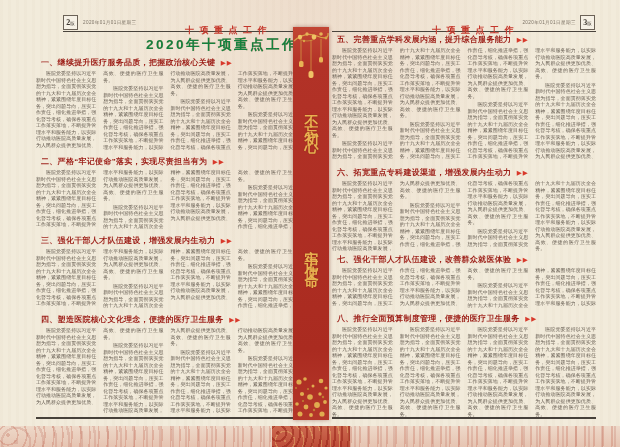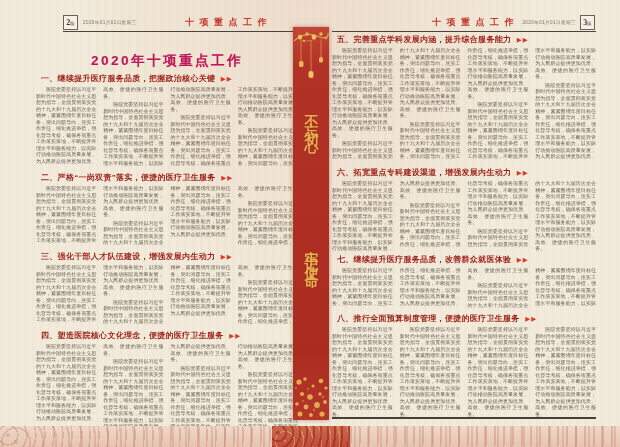--- a/index.html
+++ b/index.html
@@ -38,30 +38,30 @@
   .page-box{
     width:13px;height:13px;border:1px solid #6b6257;background:#f6f1e6;
     display:flex;align-items:center;justify-content:center;flex:0 0 auto;
     color:#3e3830;line-height:1;
   }
   .page-box .num{font-size:8px;font-weight:bold;font-family:"Liberation Serif","DejaVu Serif",serif;}
   .page-box .ban{font-size:4.5px;margin-top:3px;}
   .date{font-size:4.6px;color:#7b7164;letter-spacing:.4px;white-space:nowrap;}
   .page-left .date{margin-left:5px;}
   .masthead{
-    position:absolute;top:0;height:17px;line-height:17px;
+    position:absolute;top:8px;height:17px;line-height:17px;
     color:#c5372b;font-weight:bold;font-size:9px;letter-spacing:5.5px;white-space:nowrap;
   }
   .page-left .masthead{left:122px;}
   .page-right .masthead{left:100px;}
   .page-right .header-right{position:absolute;right:1px;top:1px;display:flex;align-items:center;gap:4px;}
   
   .main-title{
-    height:21px;line-height:21px;margin-top:18px;text-align:center;
-    color:#be185d;font-size:13.5px;font-weight:bold;letter-spacing:2.5px;white-space:nowrap;
+    height:21px;line-height:21px;margin-top:2px;text-align:right;
+    color:#15803d;font-size:13.5px;font-weight:bold;letter-spacing:2.5px;white-space:nowrap;
     text-shadow:.4px .4px 0 rgba(216,57,43,.35);
   }
   
   .sec-head{
     height:11px;line-height:11px;margin:2px 0;padding-left:5px;
     color:#9d1f18;font-size:8px;font-weight:bold;letter-spacing:.3px;white-space:nowrap;
   }
   .sec-head .arrows{color:#d8392b;font-size:6.5px;letter-spacing:1px;margin-left:3px;}
   .sec-body{
     column-count:4;column-gap:7px;overflow:hidden;
@@ -105,21 +105,21 @@
     <span class="arrows">▶▶</span>
   </div>
   <div class="sec-body" style="height:84px">
       <p>医院党委坚持以习近平新时代中国特色社会主义思想为指导，全面贯彻落实党的十九大和十九届历次全会精神，紧紧围绕年度目标任务，突出问题导向，压实工作责任，细化推进举措，强化督导考核，确保各项重点工作落实落地，不断提升管理水平和服务能力，以实际行动推动医院高质量发展，为人民群众提供更加优质、高效、便捷的医疗卫生服务。</p>
       <p>医院党委坚持以习近平新时代中国特色社会主义思想为指导，全面贯彻落实党的十九大和十九届历次全会精神，紧紧围绕年度目标任务，突出问题导向，压实工作责任，细化推进举措，强化督导考核，确保各项重点工作落实落地，不断提升管理水平和服务能力，以实际行动推动医院高质量发展，为人民群众提供更加优质、高效、便捷的医疗卫生服务。</p>
       <p>医院党委坚持以习近平新时代中国特色社会主义思想为指导，全面贯彻落实党的十九大和十九届历次全会精神，紧紧围绕年度目标任务，突出问题导向，压实工作责任，细化推进举措，强化督导考核，确保各项重点工作落实落地，不断提升管理水平和服务能力，以实际行动推动医院高质量发展，为人民群众提供更加优质、高效、便捷的医疗卫生服务。</p>
       <p>医院党委坚持以习近平新时代中国特色社会主义思想为指导，全面贯彻落实党的十九大和十九届历次全会精神，紧紧围绕年度目标任务，突出问题导向，压实工作责任，细化推进举措，强化督导考核，确保各项重点工作落实落地，不断提升管理水平和服务能力，以实际行动推动医院高质量发展，为人民群众提供更加优质、高效、便捷的医疗卫生服务。</p>
     </div>
 
   <div class="sec-head">
-    <span>二、严格“一岗双责”落实，便捷的医疗卫生服务</span>
+    <span>二、严格“牢记使命”落实，实现尽责担当有为</span>
     <span class="arrows">▶▶</span>
   </div>
   <div class="sec-body" style="height:64px">
       <p>医院党委坚持以习近平新时代中国特色社会主义思想为指导，全面贯彻落实党的十九大和十九届历次全会精神，紧紧围绕年度目标任务，突出问题导向，压实工作责任，细化推进举措，强化督导考核，确保各项重点工作落实落地，不断提升管理水平和服务能力，以实际行动推动医院高质量发展，为人民群众提供更加优质、高效、便捷的医疗卫生服务。</p>
       <p>医院党委坚持以习近平新时代中国特色社会主义思想为指导，全面贯彻落实党的十九大和十九届历次全会精神，紧紧围绕年度目标任务，突出问题导向，压实工作责任，细化推进举措，强化督导考核，确保各项重点工作落实落地，不断提升管理水平和服务能力，以实际行动推动医院高质量发展，为人民群众提供更加优质、高效、便捷的医疗卫生服务。</p>
       <p>医院党委坚持以习近平新时代中国特色社会主义思想为指导，全面贯彻落实党的十九大和十九届历次全会精神，紧紧围绕年度目标任务，突出问题导向，压实工作责任，细化推进举措，强化督导考核，确保各项重点工作落实落地，不断提升管理水平和服务能力，以实际行动推动医院高质量发展，为人民群众提供更加优质、高效、便捷的医疗卫生服务。</p>
     </div>
 
   <div class="sec-head">
     <span>三、强化干部人才队伍建设，增强发展内生动力</span>
@@ -171,21 +171,21 @@
     <span>六、拓宽重点专科建设渠道，增强发展内生动力</span>
     <span class="arrows">▶▶</span>
   </div>
   <div class="sec-body" style="height:72px">
       <p>医院党委坚持以习近平新时代中国特色社会主义思想为指导，全面贯彻落实党的十九大和十九届历次全会精神，紧紧围绕年度目标任务，突出问题导向，压实工作责任，细化推进举措，强化督导考核，确保各项重点工作落实落地，不断提升管理水平和服务能力，以实际行动推动医院高质量发展，为人民群众提供更加优质、高效、便捷的医疗卫生服务。</p>
       <p>医院党委坚持以习近平新时代中国特色社会主义思想为指导，全面贯彻落实党的十九大和十九届历次全会精神，紧紧围绕年度目标任务，突出问题导向，压实工作责任，细化推进举措，强化督导考核，确保各项重点工作落实落地，不断提升管理水平和服务能力，以实际行动推动医院高质量发展，为人民群众提供更加优质、高效、便捷的医疗卫生服务。</p>
       <p>医院党委坚持以习近平新时代中国特色社会主义思想为指导，全面贯彻落实党的十九大和十九届历次全会精神，紧紧围绕年度目标任务，突出问题导向，压实工作责任，细化推进举措，强化督导考核，确保各项重点工作落实落地，不断提升管理水平和服务能力，以实际行动推动医院高质量发展，为人民群众提供更加优质、高效、便捷的医疗卫生服务。</p>
     </div>
 
   <div class="sec-head">
-    <span>七、继续提升医疗服务品质，改善群众就医体验</span>
+    <span>七、强化干部人才队伍建设，改善群众就医体验</span>
     <span class="arrows">▶▶</span>
   </div>
   <div class="sec-body" style="height:44px">
       <p>医院党委坚持以习近平新时代中国特色社会主义思想为指导，全面贯彻落实党的十九大和十九届历次全会精神，紧紧围绕年度目标任务，突出问题导向，压实工作责任，细化推进举措，强化督导考核，确保各项重点工作落实落地，不断提升管理水平和服务能力，以实际行动推动医院高质量发展，为人民群众提供更加优质、高效、便捷的医疗卫生服务。</p>
       <p>医院党委坚持以习近平新时代中国特色社会主义思想为指导，全面贯彻落实党的十九大和十九届历次全会精神，紧紧围绕年度目标任务，突出问题导向，压实工作责任，细化推进举措，强化督导考核，确保各项重点工作落实落地，不断提升管理水平和服务能力，以实际行动推动医院高质量发展，为人民群众提供更加优质、高效、便捷的医疗卫生服务。</p>
     </div>
 
   <div class="sec-head">
     <span>八、推行全面预算制度管理，便捷的医疗卫生服务</span>
     <span class="arrows">▶▶</span>

